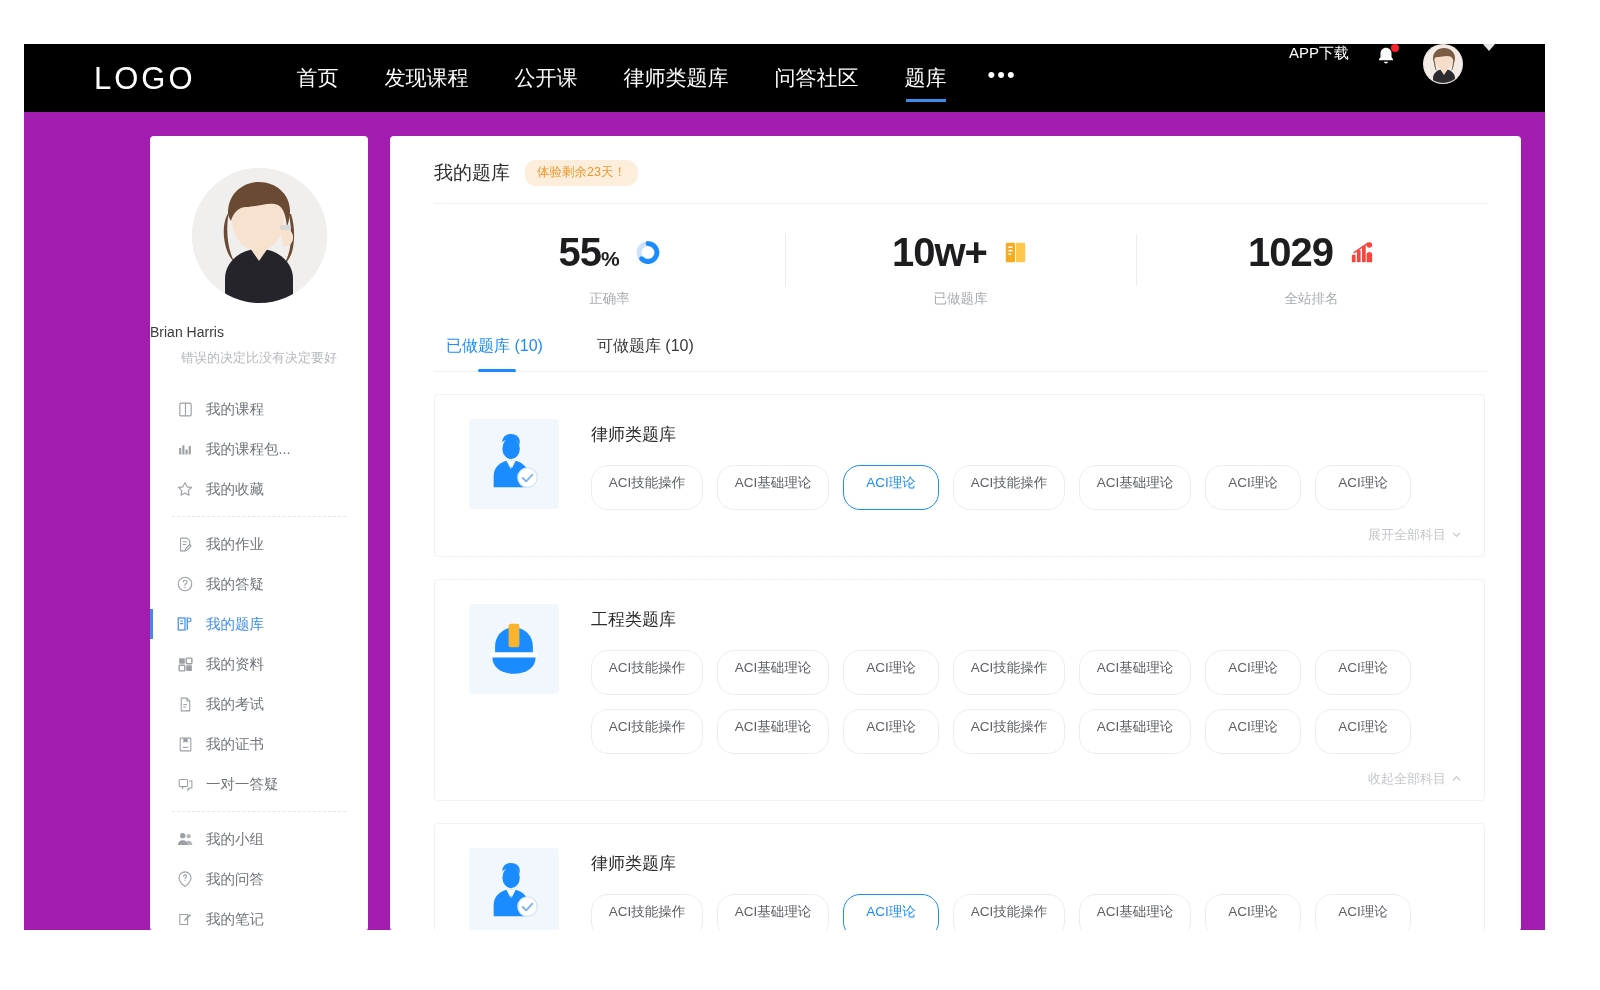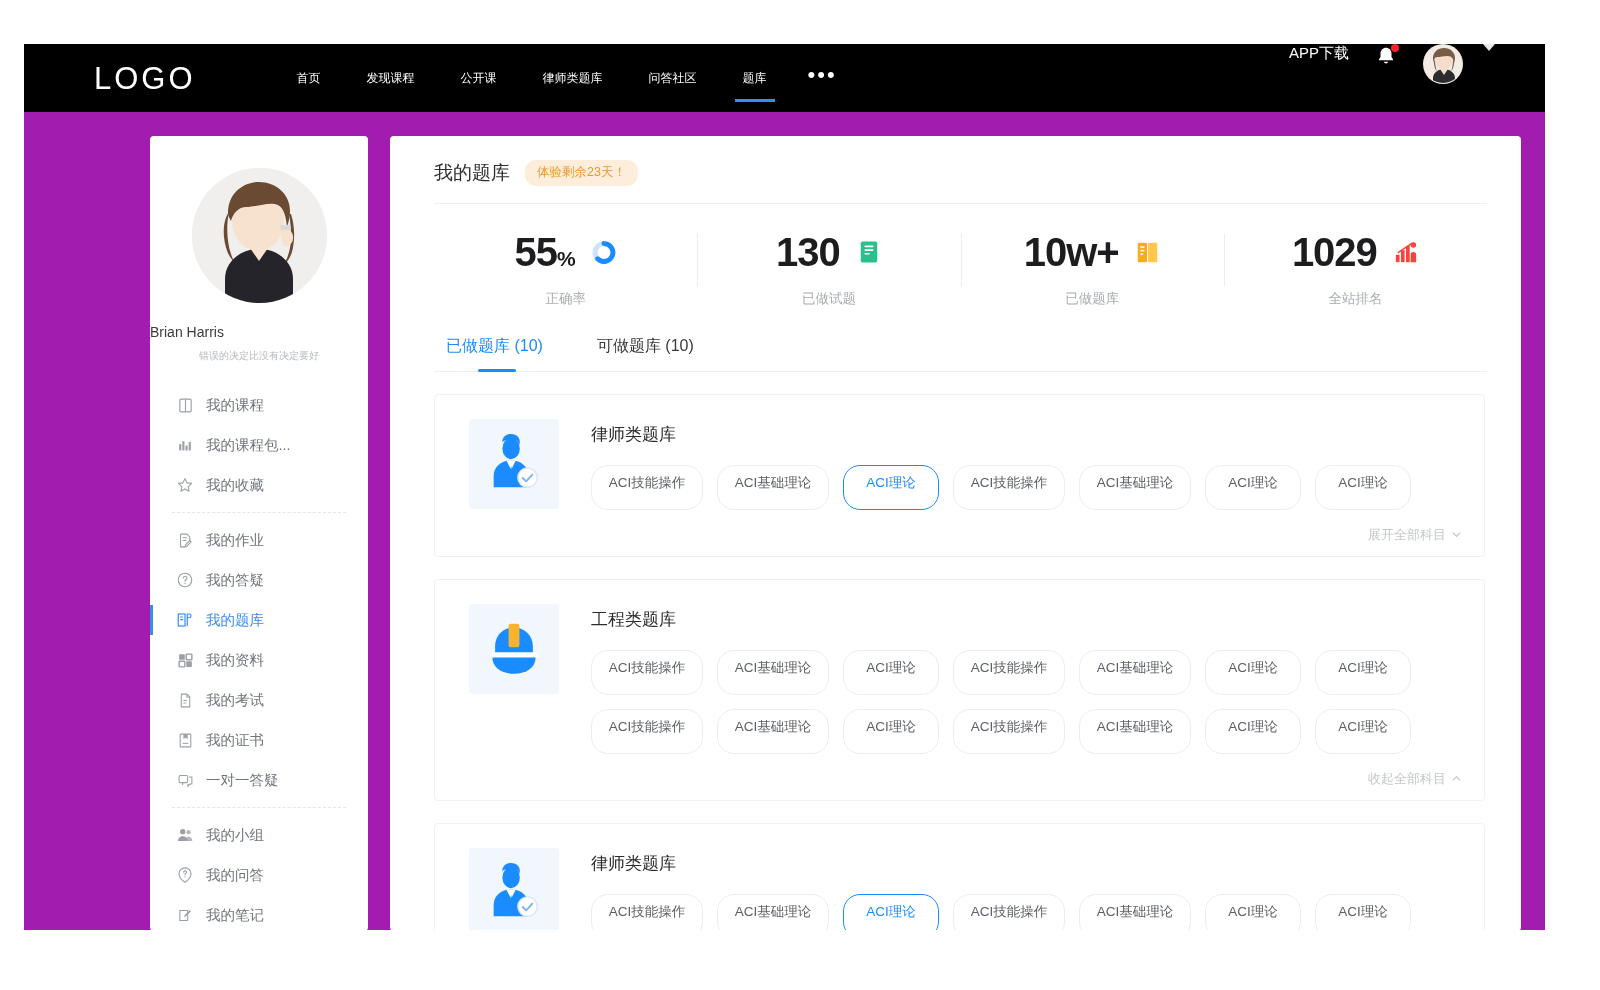--- a/index.html
+++ b/index.html
@@ -36,21 +36,21 @@
   }
   .nav {
     display: flex;
     align-items: center;
     margin-left: 78px;
     height: 68px;
   }
   .nav-item {
     position: relative;
     color: #ffffff;
-    font-size: 12px;
+    font-size: 21px;
     padding: 0 23px;
     height: 68px;
     display: flex;
     align-items: center;
     cursor: pointer;
     white-space: nowrap;
   }
   .nav-item.active::after {
     content: "";
     position: absolute;
@@ -133,21 +133,21 @@
   }
   .profile-name {
     text-align: left;
     margin-top: 21px;
     font-size: 14px;
     color: #3b3b3b;
   }
   .profile-motto {
     text-align: center;
     margin-top: 9px;
-    font-size: 10px;
+    font-size: 13px;
     color: #b6b9bd;
   }
   .menu { margin-top: 22px; }
   .menu-item {
     position: relative;
     height: 40px;
     display: flex;
     align-items: center;
     padding-left: 56px;
     cursor: pointer;
@@ -540,34 +540,20 @@
                 <svg width="27" height="27" viewBox="0 0 32 32">
                   <circle cx="16" cy="16" r="11" fill="none" stroke="#cfe2fb" stroke-width="6"></circle>
                   <path d="M16 5a11 11 0 1 1-7.8 18.8" fill="none" stroke="#1a8cff" stroke-width="6" stroke-linecap="round"></path>
                 </svg>
               </div>
             </div>
             <div class="stat-label">正确率</div>
           </div>
           <div class="stat">
             <div class="stat-row">
-              <div class="stat-num"><span>130</span></div>
-              <div class="stat-ico">
-                <svg width="22" height="24" viewBox="0 0 24 26">
-                  <rect x="3" y="1.5" width="18" height="23" rx="2" fill="#2bbf8a"></rect>
-                  <rect x="7" y="6" width="10" height="1.8" rx=".9" fill="#ffffff"></rect>
-                  <rect x="7" y="10" width="10" height="1.8" rx=".9" fill="#ffffff"></rect>
-                  <rect x="7" y="14" width="6" height="1.8" rx=".9" fill="#ffffff"></rect>
-                </svg>
-              </div>
-            </div>
-            <div class="stat-label">已做试题</div>
-          </div>
-          <div class="stat">
-            <div class="stat-row">
               <div class="stat-num"><span>10w+</span></div>
               <div class="stat-ico">
                 <svg width="23" height="25" viewBox="0 0 26 26">
                   <rect x="2" y="2" width="10.5" height="22" rx="1.5" fill="#f7ab1e"></rect>
                   <rect x="13.5" y="2" width="10.5" height="22" rx="1.5" fill="#ffc84a"></rect>
                   <rect x="5" y="6" width="4.5" height="1.8" fill="#ffffff"></rect>
                   <rect x="5" y="10" width="4.5" height="1.8" fill="#ffffff"></rect>
                   <rect x="5" y="14" width="3" height="1.8" fill="#ffffff"></rect>
                 </svg>
               </div>

